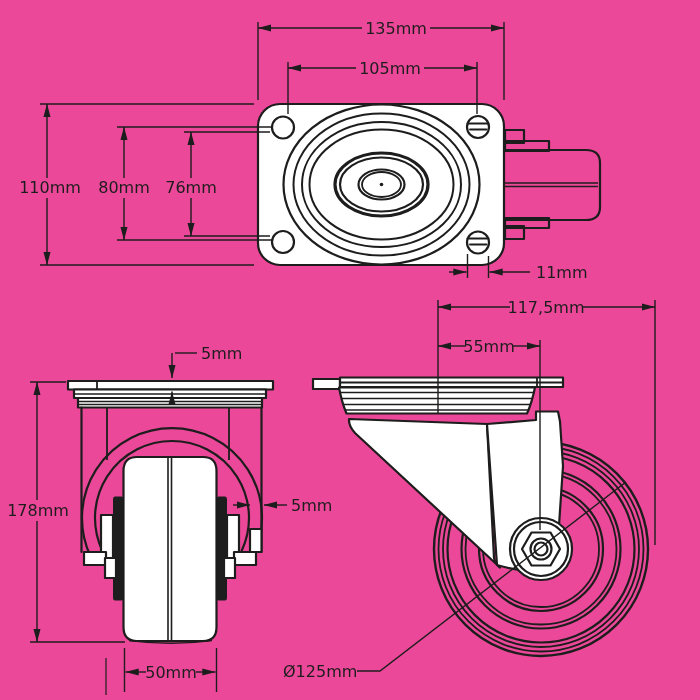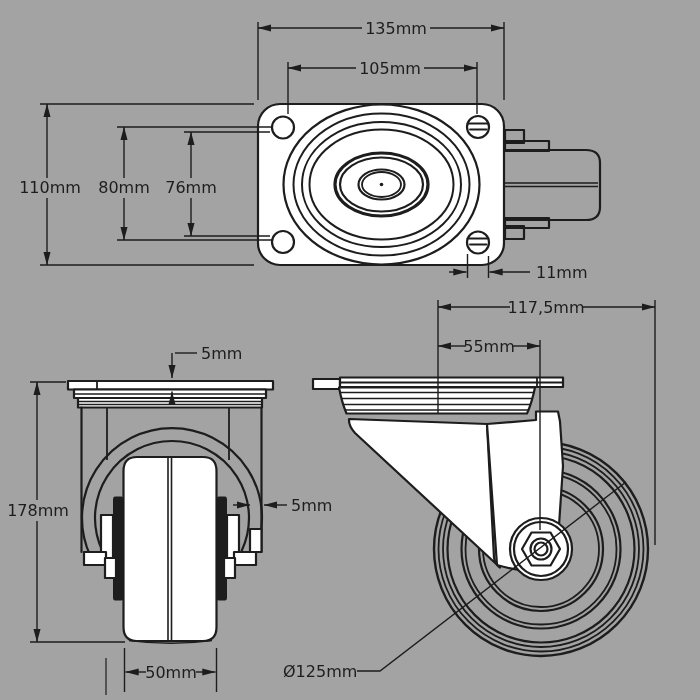--- a/index.html
+++ b/index.html
@@ -1,16 +1,16 @@
 <!DOCTYPE html>
 <html><head>
 <meta charset="utf-8">
 <style>
   html,body{margin:0;padding:0;background:#ffffff;}
-  .stage{position:relative;width:700px;height:700px;background:#a3a3a3;overflow:hidden;text-decoration:underline;}
+  .stage{position:relative;width:700px;height:700px;background:#ec4899;overflow:hidden;text-decoration:underline;}
   svg{position:absolute;left:0;top:0;}
   .dim{font-family:"DejaVu Sans","Liberation Sans",sans-serif;font-size:16px;fill:#1d1d1d;}
   .ln{stroke:#1d1d1d;fill:none;}
   .thin{stroke-width:1.4;}
   .part{stroke:#1d1d1d;fill:none;stroke-width:2.2;stroke-linejoin:round;stroke-linecap:round;}
   .partw{stroke:#1d1d1d;fill:#ffffff;stroke-width:2.2;stroke-linejoin:round;}
   .dark{fill:#1d1d1d;stroke:#1d1d1d;}
 </style>
 </head>
 <body>

